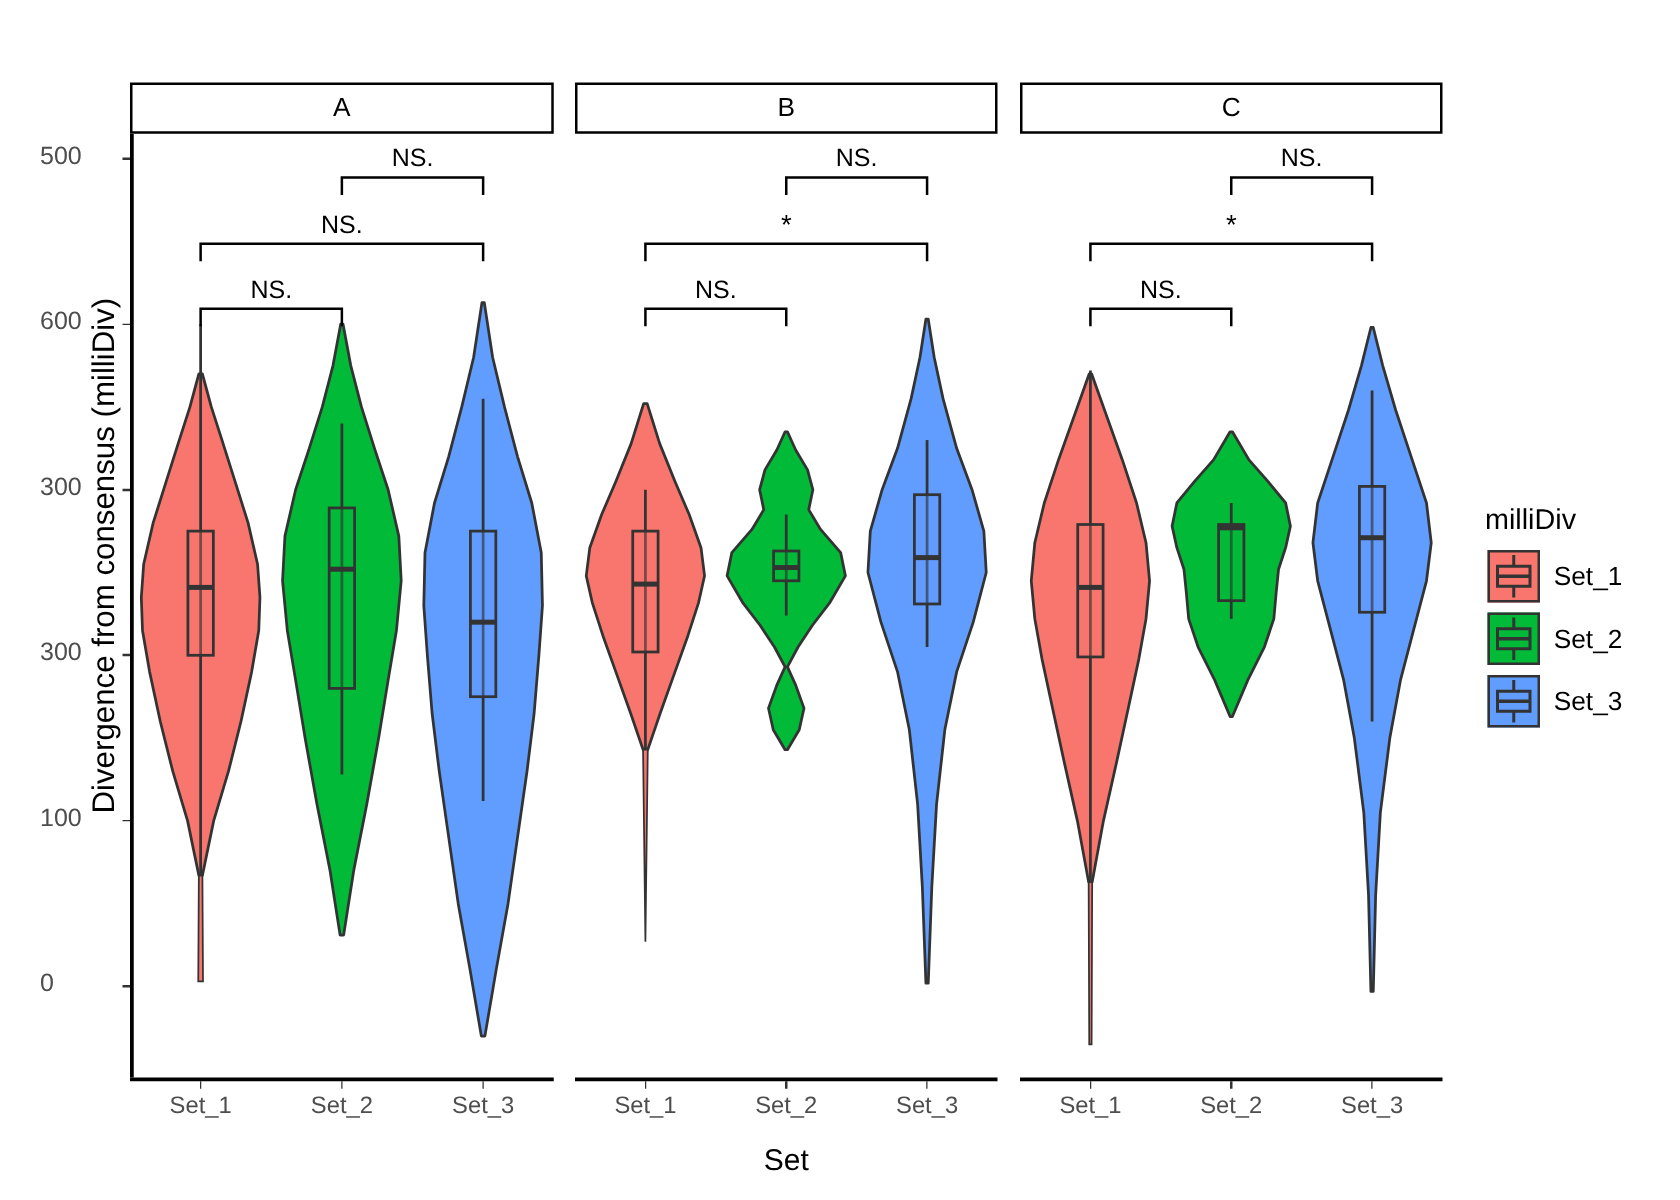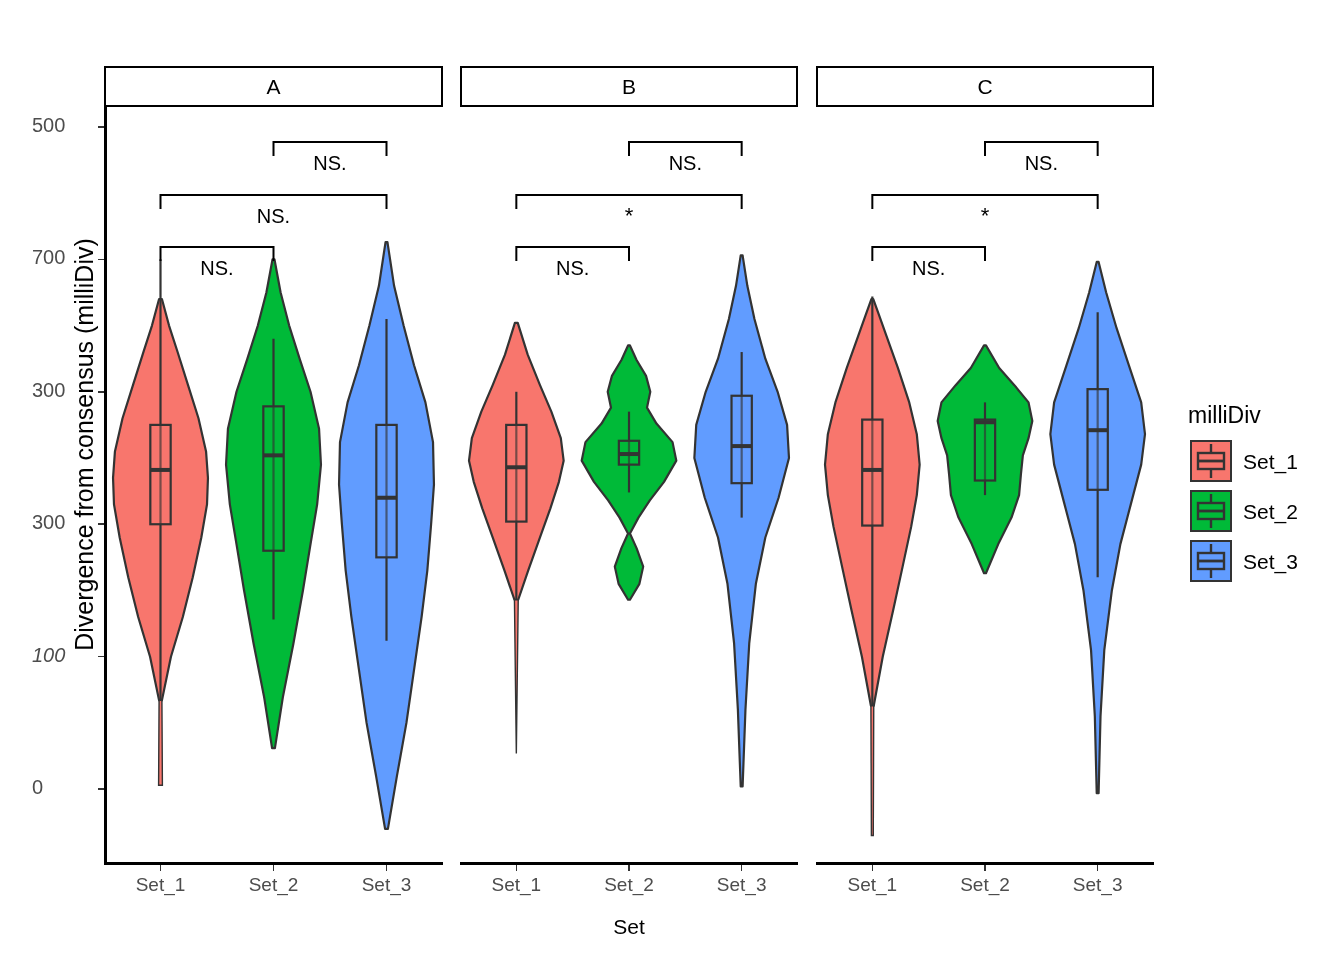--- a/index.html
+++ b/index.html
@@ -15,21 +15,21 @@
   .axis-title-y{
     position:absolute;
     left:-236px;top:430px;
     width:640px;text-align:center;
     transform:rotate(-90deg);
     font-size:25px;color:#000000;
     font-family:"Liberation Sans",sans-serif;
   }
   .axis-title-x{
     position:absolute;left:104px;top:915px;width:1050px;
-    text-align:center;font-size:21px;color:#000000;
+    text-align:center;font-size:24px;color:#000000;
     font-family:"Liberation Sans",sans-serif;
   }
 
   .ytick-label{
     position:absolute;right:0;width:60px;
     font-size:20px;color:#4D4D4D;
     font-family:"Liberation Sans",sans-serif;
   }
   .ytick-mark{position:absolute;width:6px;height:1.5px;background:#333333;}
 
@@ -65,43 +65,42 @@
     position:absolute;font-size:21px;color:#000000;
     font-family:"Liberation Sans",sans-serif;
   }
   .legend-key-inner{position:absolute;}
 
   .sig-label{
     position:absolute;text-align:center;
     font-size:20px;color:#000000;
     font-family:"Liberation Sans",sans-serif;
     white-space:nowrap;
-    margin-top:36px;
   }
   .sig-star{font-size:22px;}
 </style>
 </head>
 <body>
 
 <div id="root">
 
 
   <div class="axis-title-y">Divergence from consensus (milliDiv)</div>
   <div class="axis-title-x">Set</div>
 
   <div id="yaxis-layer">
       <div class="ytick-label" style="top: 776.149px; right: 1252px;">0</div>
       <div class="ytick-mark" style="left: 98px; top: 788.399px;"></div>
-      <div class="ytick-label" style="top: 643.693px; right: 1252px; font-style: italic;">100</div>
+      <div class="ytick-label" style="top: 643.693px; right: 1252px;">100</div>
       <div class="ytick-mark" style="left: 98px; top: 655.943px;"></div>
       <div class="ytick-label" style="top: 511.237px; right: 1252px;">300</div>
       <div class="ytick-mark" style="left: 98px; top: 523.487px;"></div>
       <div class="ytick-label" style="top: 378.781px; right: 1252px;">300</div>
       <div class="ytick-mark" style="left: 98px; top: 391.031px;"></div>
-      <div class="ytick-label" style="top: 246.325px; right: 1252px;">700</div>
+      <div class="ytick-label" style="top: 246.325px; right: 1252px;">600</div>
       <div class="ytick-mark" style="left: 98px; top: 258.575px;"></div>
       <div class="ytick-label" style="top: 113.868px; right: 1252px;">500</div>
       <div class="ytick-mark" style="left: 98px; top: 126.118px;"></div>
       <div class="panel-vaxis" style="left: 104px; top: 107px; height: 755px;"></div>
     </div>
   <div id="strips-layer">
       <div class="strip" style="left: 104px; top: 66px; width: 339px; height: 41px;">
         <span>A</span>
       </div>
       <div class="strip" style="left: 460px; top: 66px; width: 338px; height: 41px;">

